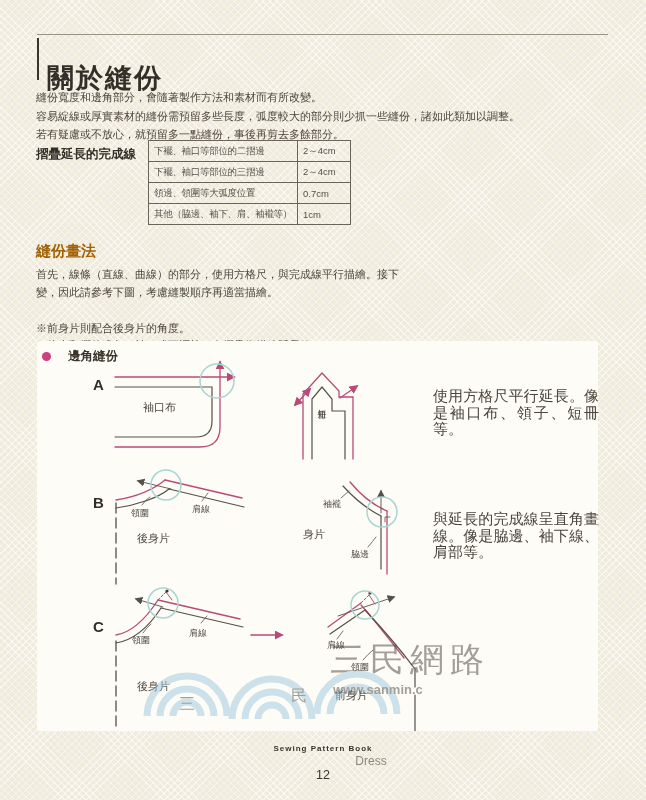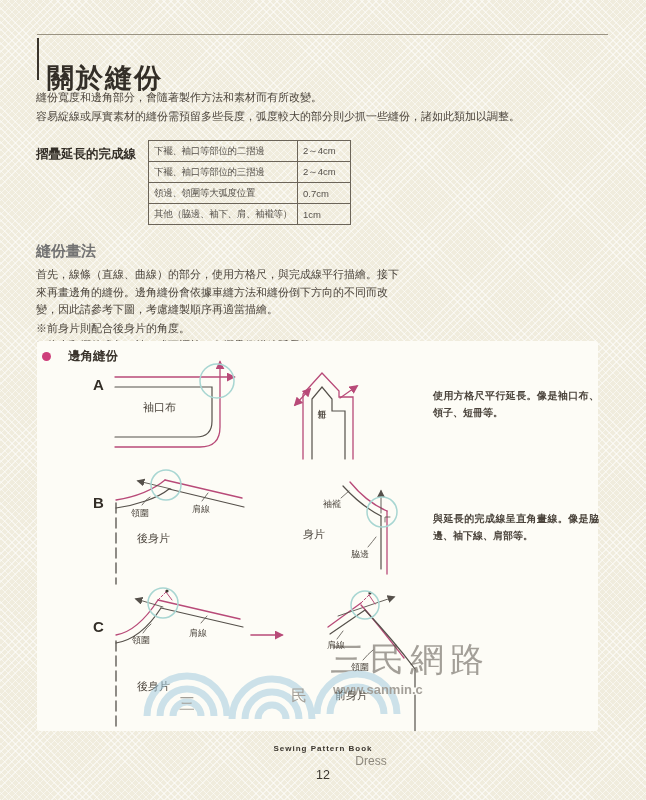--- a/index.html
+++ b/index.html
@@ -18,29 +18,29 @@
   .title-bar{left:37px;top:38px;width:2px;height:42px;background:#3a342c;}
   .page-title{left:47px;top:43px;font-size:27px;font-weight:bold;color:#332e27;letter-spacing:2px;line-height:34px;}
   .intro{left:36px;top:88px;font-size:11px;line-height:18.5px;color:#4b443c;}
   
   .sec1-head{left:36px;top:146px;font-size:12.5px;font-weight:bold;color:#332e27;}
   table.ref{position:absolute;left:148px;top:140px;border-collapse:collapse;background:transparent;padding-left:24px;}
   table.ref td{border:1px solid #6b6459;font-size:9.5px;color:#55504a;height:20px;padding:0 5px;white-space:nowrap;letter-spacing:-0.3px;}
   table.ref td.lab{width:138px;}
   table.ref td.val{width:42px;letter-spacing:0;}
   
-  .sec2-head{left:36px;top:242px;font-size:15px;font-weight:bold;color:#737373;}
+  .sec2-head{left:36px;top:242px;font-size:15px;font-weight:bold;color:#a16207;}
   .method-body{left:36px;top:266px;font-size:11px;line-height:17.5px;color:#4b443c;font-family:Liberation Serif, serif;}
   .method-notes{left:36px;top:320px;font-size:11px;line-height:17px;color:#4b443c;}
   
   .panel{left:37px;top:341px;width:561px;height:390px;background:#fdfcf6;border-radius:3px;}
   .panel-label{position:absolute;left:5px;top:7px;font-size:12.5px;font-weight:bold;color:#3a342c;display:flex;align-items:center;gap:17px;}
   .panel-label .dot{width:9px;height:9px;border-radius:50%;background:#ce3f7b;display:inline-block;}
   svg.diag{position:absolute;left:0;top:0;}
-  .caption{position:absolute;width:166px;font-size:10px;line-height:16.5px;color:#4b443c;text-align:justify;font-weight:bold;}
+  .caption{position:absolute;width:166px;font-size:15px;line-height:16.5px;color:#4b443c;text-align:justify;}
   .cap-a{left:396px;top:47px;}
   .cap-b{left:396px;top:170px;}
   .cap-c{left:396px;top:292px;}
   .vtext{position:absolute;left:278px;top:61px;writing-mode:vertical-rl;font-size:9px;color:#4b443c;letter-spacing:1px;}
   
   .foot{left:0;top:744px;width:646px;text-align:center;font-size:8px;font-weight:bold;letter-spacing:1px;color:#3a352e;}
   .foot-title{left:0;top:754px;width:646px;text-align:center;font-size:12px;color:#8d887d;margin-left:48px;}
   .foot-page{left:0;top:768px;width:646px;text-align:center;font-size:12.5px;color:#3a352e;}
   text{font-family:"Liberation Sans",sans-serif;fill:#4b443c;}
   text.letter{font-size:15px;font-weight:bold;fill:#332e27;}
@@ -50,20 +50,21 @@
 </head>
 <body>
 
 <div class="abs top-rule"></div>
 <div class="abs title-bar"></div>
 <h1 class="abs page-title">關於縫份</h1>
 
 <div class="abs intro">
   <div>縫份寬度和邊角部分，會隨著製作方法和素材而有所改變。</div>
   <div>容易綻線或厚實素材的縫份需預留多些長度，弧度較大的部分則少抓一些縫份，諸如此類加以調整。</div>
+  <div>若有疑慮或不放心，就預留多一點縫份，事後再剪去多餘部分。</div>
 </div>
 
 <div class="abs sec1-head">摺疊延長的完成線</div>
 
 <table class="ref">
   <tbody>
       <tr>
     <td class="lab">下襬、袖口等部位的二摺邊</td>
     <td class="val">2～4cm</td>
   </tr>
@@ -78,21 +79,20 @@
   <tr>
     <td class="lab">其他（脇邊、袖下、肩、袖襱等）</td>
     <td class="val">1cm</td>
   </tr>
 </tbody>
   </table>
 
 <div class="abs sec2-head">縫份畫法</div>
 <div class="abs method-body">
   <div>首先，線條（直線、曲線）的部分，使用方格尺，與完成線平行描繪。接下</div>
-  <div>來再畫邊角的縫份。邊角縫份會依據車縫方法和縫份倒下方向的不同而改</div>
   <div>變，因此請參考下圖，考慮縫製順序再適當描繪。</div>
 </div>
 <div class="abs method-notes">
   <div>※前身片則配合後身片的角度。</div>
   <div>※往上翻摺的邊角（袖口或下襬等）在摺疊側描繪延長線。</div>
 </div>
 
 <div class="abs panel">
   <svg class="diag" width="561" height="390" viewBox="0 0 561 390">
     <defs>

